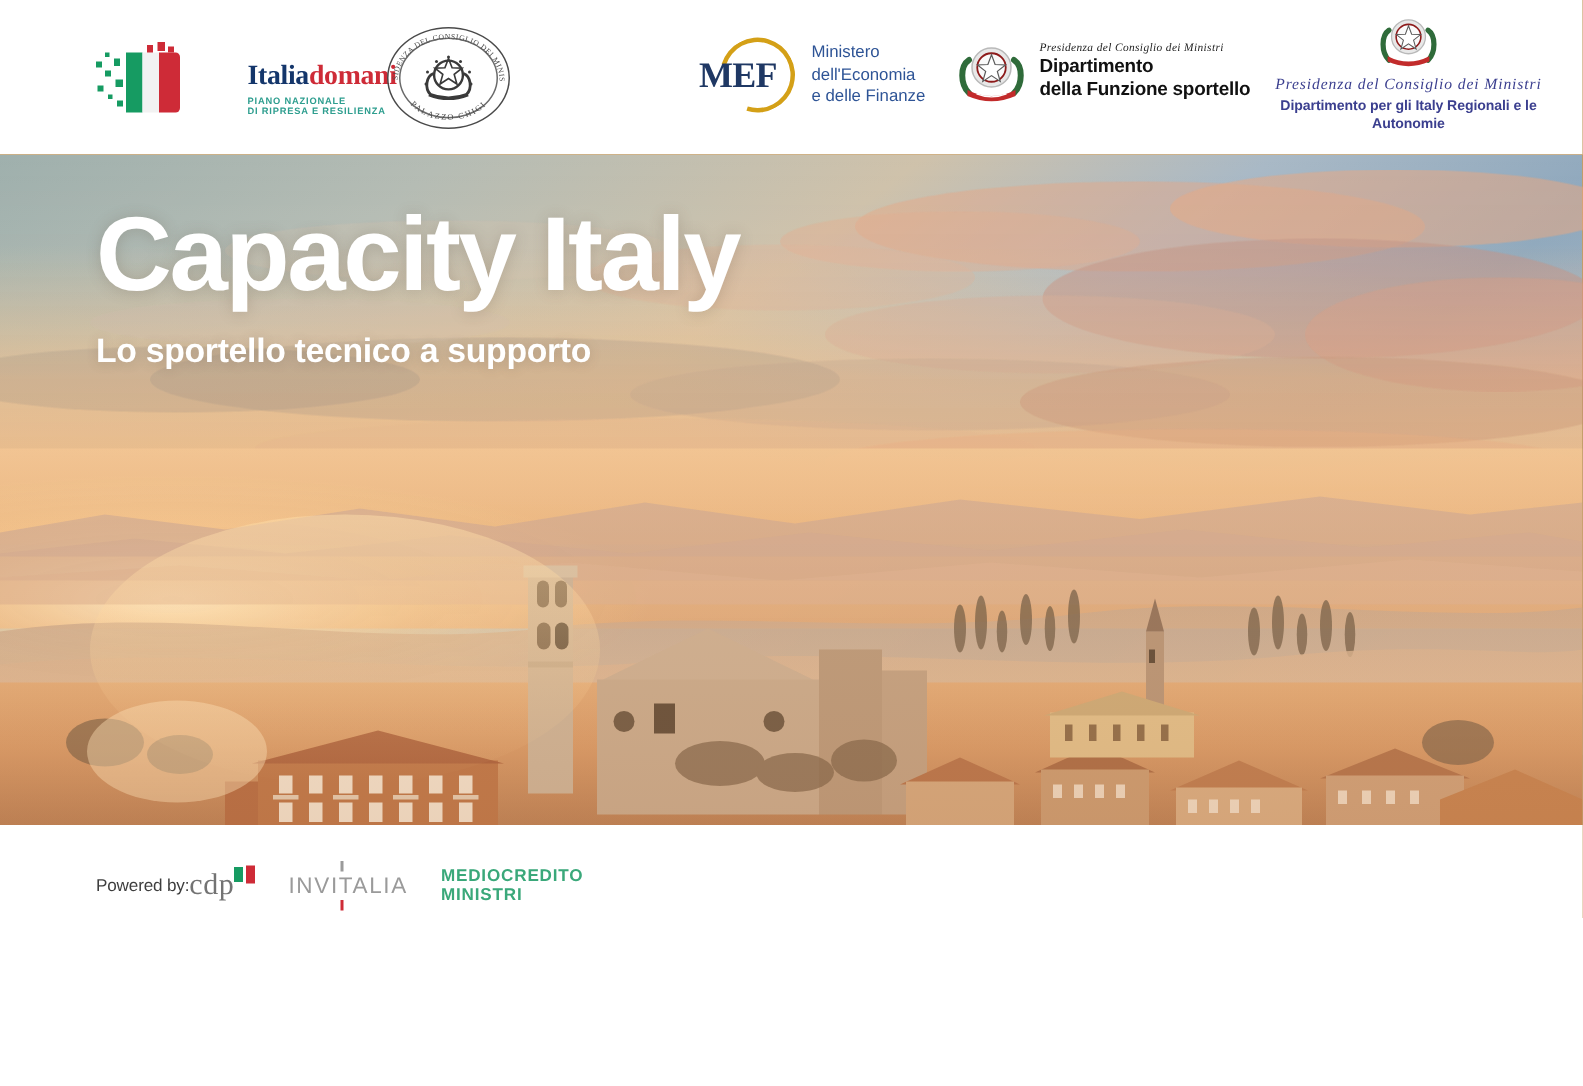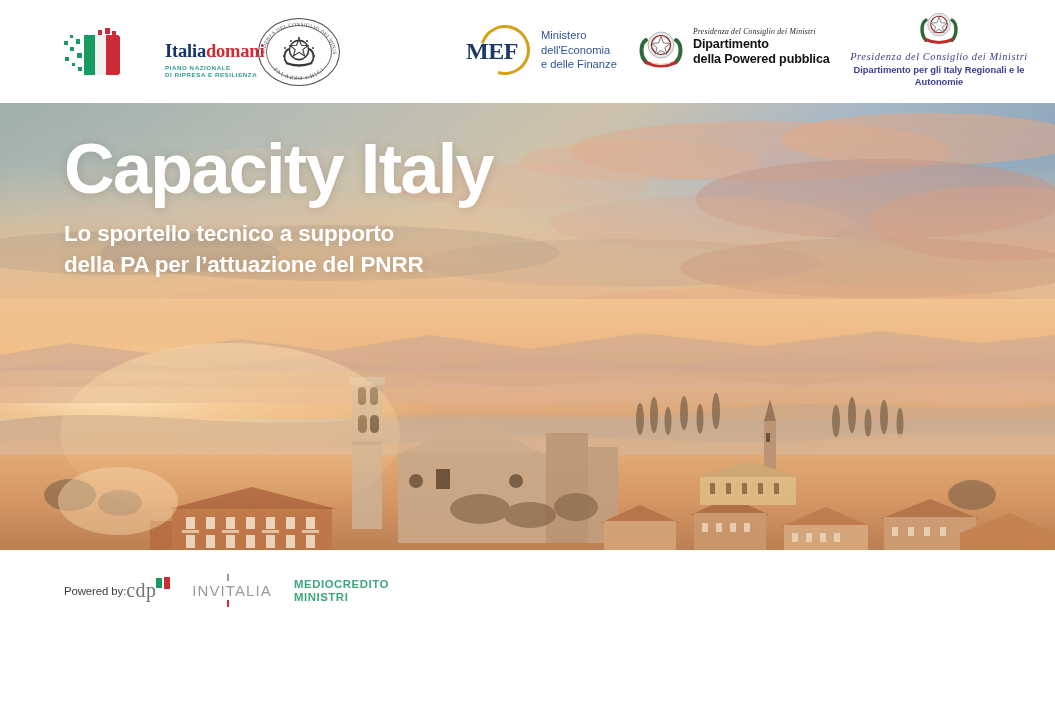--- a/index.html
+++ b/index.html
@@ -204,21 +204,21 @@
       <circle cx="23" cy="21" r="13" fill="#e8e8e8" stroke="#b9b9b9" stroke-width="1"></circle>
       <circle cx="23" cy="21" r="9.5" fill="#fafafa" stroke="#8d1a1a" stroke-width="1.2"></circle>
       <path d="M23 12.5 l2.4 6.5 6.9 .3 -5.4 4.3 1.9 6.7 -5.8 -3.9 -5.8 3.9 1.9 -6.7 -5.4 -4.3 6.9 -.3z" fill="#ffffff" stroke="#5a5a5a" stroke-width="0.8"></path>
       <path d="M7 36 Q23 44 39 36 L39 40 Q23 47 7 40 Z" fill="#c22b2b"></path>
       <path d="M13 38.6 Q23 42.6 33 38.6" fill="none" stroke="#ffffff" stroke-width="0.8"></path>
     </svg>
     <div>
       <div class="dfp-pre">Presidenza del Consiglio dei Ministri</div>
       <div class="dfp-main">
         <div>Dipartimento</div>
-        <div>della Powered pubblica</div>
+        <div>della Funzione sportello</div>
       </div>
     </div>
   </div>
 
   <div class="logo-dara">
     <svg class="dara-emblem" viewBox="0 0 46 46">
       <path d="M8 14 C2 18 2 31 8 37" fill="none" stroke="#2f6b3a" stroke-width="4" stroke-linecap="round"></path>
       <path d="M38 14 C44 18 44 31 38 37" fill="none" stroke="#2f6b3a" stroke-width="4" stroke-linecap="round"></path>
       <circle cx="23" cy="19" r="13" fill="#e8e8e8" stroke="#b9b9b9" stroke-width="1"></circle>
       <circle cx="23" cy="19" r="9.5" fill="#fafafa" stroke="#8d1a1a" stroke-width="1.2"></circle>
@@ -429,21 +429,20 @@
     <ellipse cx="230" cy="330" rx="170" ry="90" fill="url(#glow)" opacity="0.6"></ellipse>
     <ellipse cx="118" cy="398" rx="60" ry="34" fill="#ffe9c0" opacity="0.45"></ellipse>
 
     <rect x="0" y="0" width="1055" height="447" fill="url(#warmOverlay)"></rect>
   </svg>
 
   <div class="hero-text">
     <h1 class="hero-title">Capacity Italy</h1>
     <div class="hero-sub">
       <div>Lo sportello tecnico a supporto</div>
-      <div>della PA per l’attuazione del PNRR</div>
     </div>
   </div>
 </section>
 
 <footer class="powered">
   <div class="powered-row">
     <span class="powered-label">Powered by:</span>
 
     <div class="pb-cdp">
       <span class="cdp-word">cdp</span>

